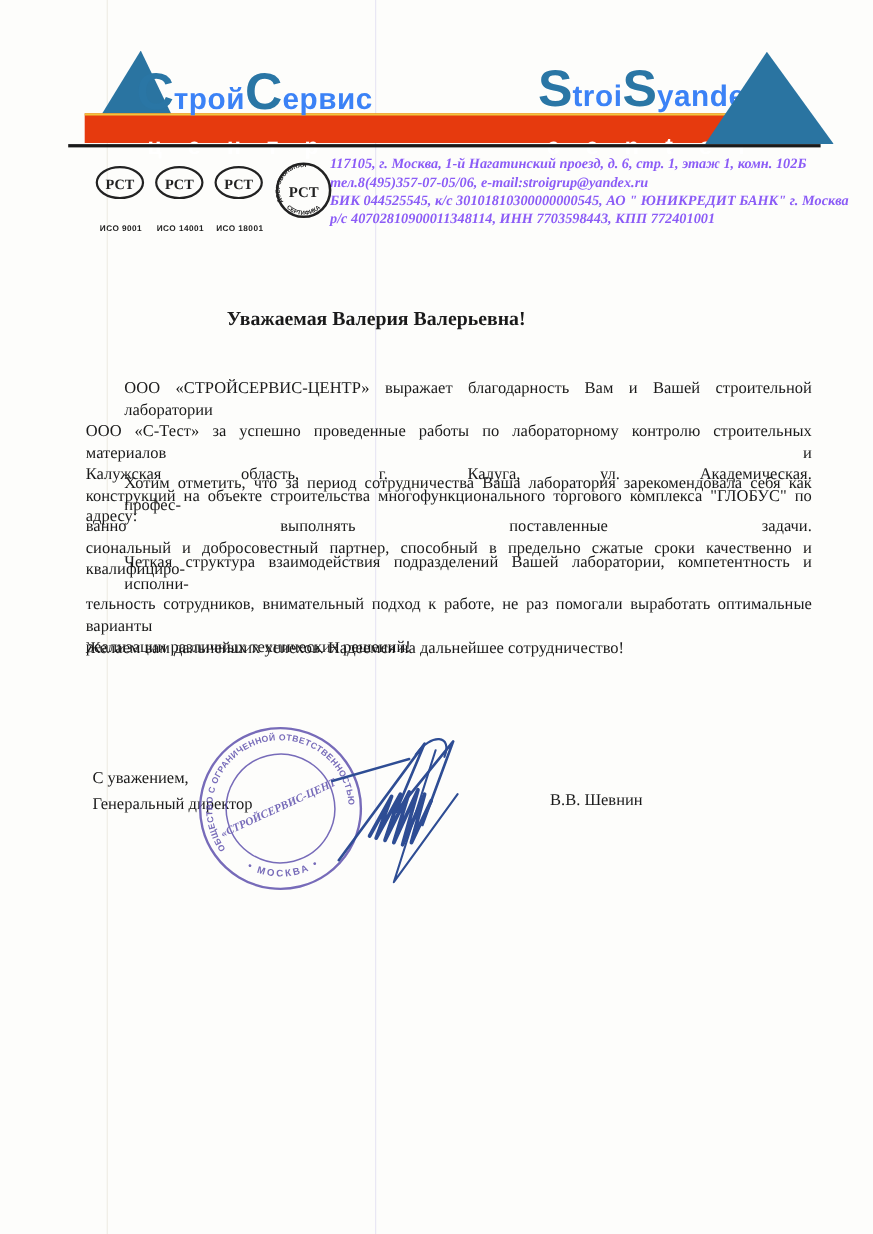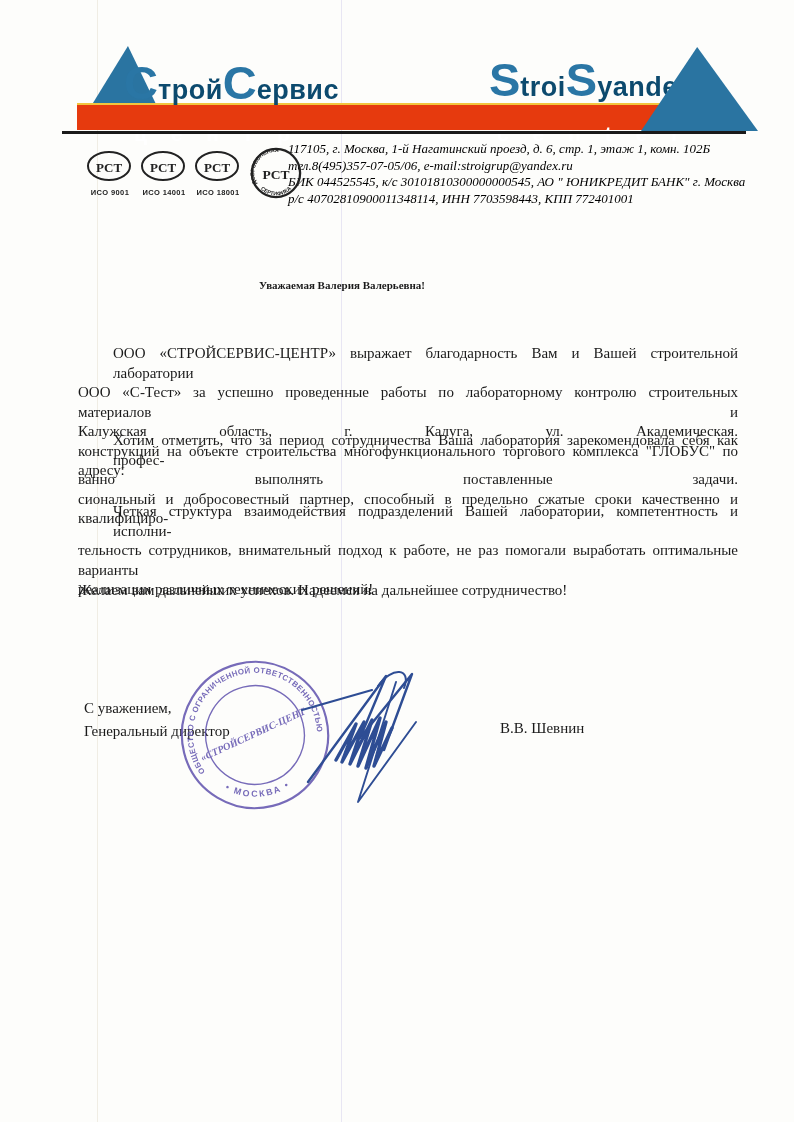--- a/index.html
+++ b/index.html
@@ -17,53 +17,53 @@
   .tri { position:absolute; background:#2a74a1; }
   .tri-left  { left:77px;  top:46px; width:91px;  height:83px; clip-path:polygon(56% 0, 0 100%, 100% 100%); z-index:1; }
   .tri-right { left:641px; top:47px; width:117px; height:84px; clip-path:polygon(48% 0, 0 100%, 100% 100%); z-index:4; }
   .red-bar {
     position:absolute; left:77px; top:103px; width:636px; height:25px;
     background:#e63a0e; border-top:2px solid #f2c53d; z-index:2;
   }
   .brand { position:absolute; display:flex; align-items:baseline; z-index:3;
     font-family:"Liberation Sans", sans-serif; font-weight:bold; white-space:nowrap; }
   .brand .big   { font-size:47px; line-height:1; color:#2a76a5; }
-  .brand .small { font-size:27px; line-height:1; color:#0c4a6e; letter-spacing:.5px; }
+  .brand .small { font-size:27px; line-height:1; color:#3b82f6; letter-spacing:.5px; }
   .brand-left  { left:124px; top:59px; }
   .brand-right { left:489px; top:56px; }
   .bar-text {
     position:absolute; z-index:3; color:#ffffff;
     font-family:"Liberation Sans", sans-serif; font-weight:bold; font-size:21px;
     letter-spacing:9px; white-space:nowrap; top:106px;margin-top:16px;
   }
   .bar-text.left  { left:134px; }
   .bar-text.right { left:497px; }
   .header-rule { position:absolute; left:62px; top:131px; width:684px; height:3px; background:#1a1a1a; z-index:5; }
 
   
   .certs { position:absolute; left:84px; top:150px; display:flex; align-items:flex-start; gap:2px; z-index:2; }
   .cert { display:flex; flex-direction:column; align-items:center; width:52px; }
   .cert-label {
-    margin-top:4px; font-family:"Liberation Sans", sans-serif; font-weight:bold;
+    margin-top:19px; font-family:"Liberation Sans", sans-serif; font-weight:bold;
     font-size:7.5px; letter-spacing:.4px; color:#222; white-space:nowrap;
   }
   .cert-round { margin-left:4px; margin-top:-4px; }
 
   
   .address {
-    position:absolute; left:288px; top:141px; width:462px;
-    font-weight:normal; font-style:italic; font-size:13px; line-height:16.5px;
-    color:#000000;
+    position:absolute; left:300px; top:141px; width:462px;
+    font-weight:bold; font-style:italic; font-size:13px; line-height:16.5px;
+    color:#8b5cf6;
   }
   .address .addr-line { white-space:nowrap; }
 
   
   .salutation {
     position:absolute; left:78px; top:279px; width:528px;
-    text-align:center; font-weight:bold; font-size:11px;
+    text-align:center; font-weight:bold; font-size:18px;
   }
   .para { position:absolute; left:78px; width:660px; font-size:15px; line-height:19.5px; }
   .para .line { text-align:justify; text-align-last:justify; white-space:normal; }
   .para .line:last-child { text-align-last:left; }
   .para.indent-first .line:first-child { padding-left:35px; }
   .p1 { top:344px; }
   .p2 { top:431px; }
   .p3 { top:502px; }
   .closing { position:absolute; left:78px; top:582px; font-size:15px; }
 

